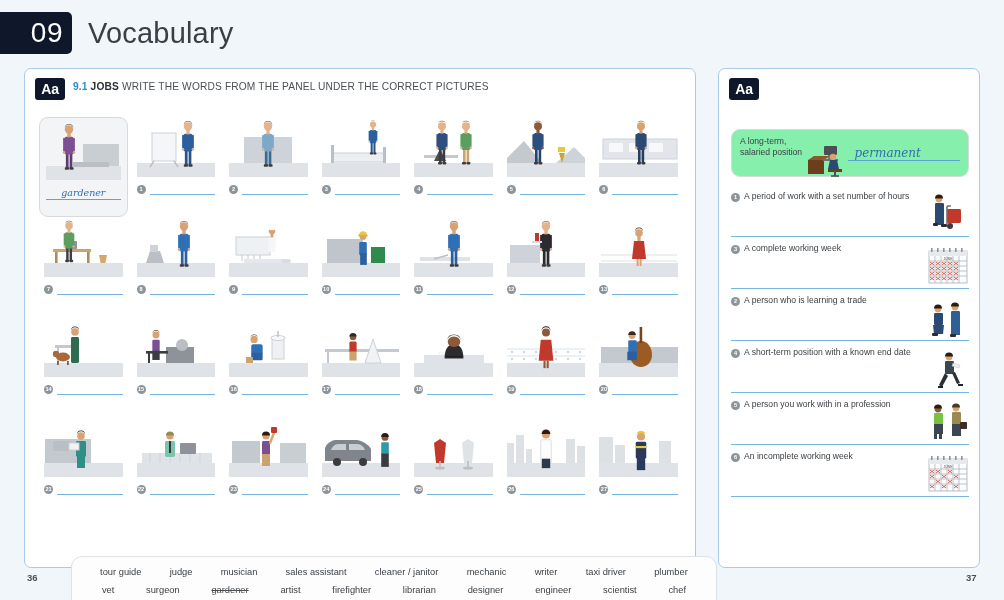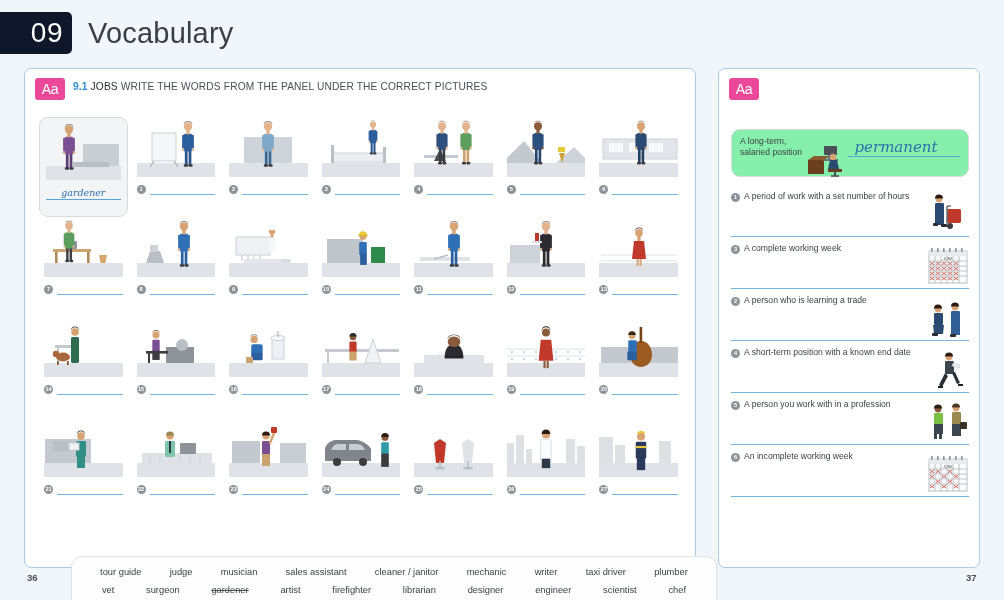--- a/index.html
+++ b/index.html
@@ -54,39 +54,39 @@
   .panel-right { left: 718px; top: 68px; width: 262px; height: 500px; }
 
   
   .ex-header {
     display: flex;
     align-items: flex-start;
     padding: 9px 10px 0 10px;
   }
   .aa-badge {
     width: 30px; height: 22px;
-    background: #ec4899;
+    background: #0f172a;
     border-radius: 3px;
     color: #ffffff;
     font-size: 14px;
-    font-weight: 400;
+    font-weight: 700;
     display: flex; align-items: center; justify-content: center;
     flex: 0 0 auto;
     margin-right: 8px;
     letter-spacing: -0.3px;
   }
   .ex-heading {
     font-size: 10.2px;
     line-height: 13px;
     color: #3d4349;
     letter-spacing: 0.15px;
     padding-top: 2px;
   }
   .ex-num { color: #2e8cd1; font-weight: 700; }
-  .ex-topic { font-weight: 400; color: #2b3036; }
+  .ex-topic { font-weight: 700; color: #2b3036; }
   .ex-instr { font-weight: 400; color: #4a5056; }
 
   
   .pic-grid {
     position: absolute;
     left: 14px; top: 48px;
     width: 644px;
     display: grid;
     grid-template-columns: repeat(7, 1fr);
     grid-auto-rows: 100px;
@@ -215,26 +215,26 @@
   .def-art {
     width: 42px; height: 42px;
     position: relative;
     flex: 0 0 auto;
   }
   .def-art svg { position: absolute; right: 0; bottom: 0; }
   .def-ex-top { display: flex; width: 100%; align-items: flex-start; }
   .def-answer {
     font-family: "DejaVu Serif", serif;
     font-style: italic;
-    font-size: 15px;
+    font-size: 12px;
     color: #2f6fae;
     border-bottom: 1.1px solid #5aa5d6;
     width: 100%;
     padding-left: 6px;
-    margin-top: 2px;
+    margin-top: 10px;
   }
 </style>
 </head>
 <body>
 
 <div class="page-header">
   <div class="unit-tab">09</div>
   <div class="unit-title">Vocabulary</div>
 </div>
 

